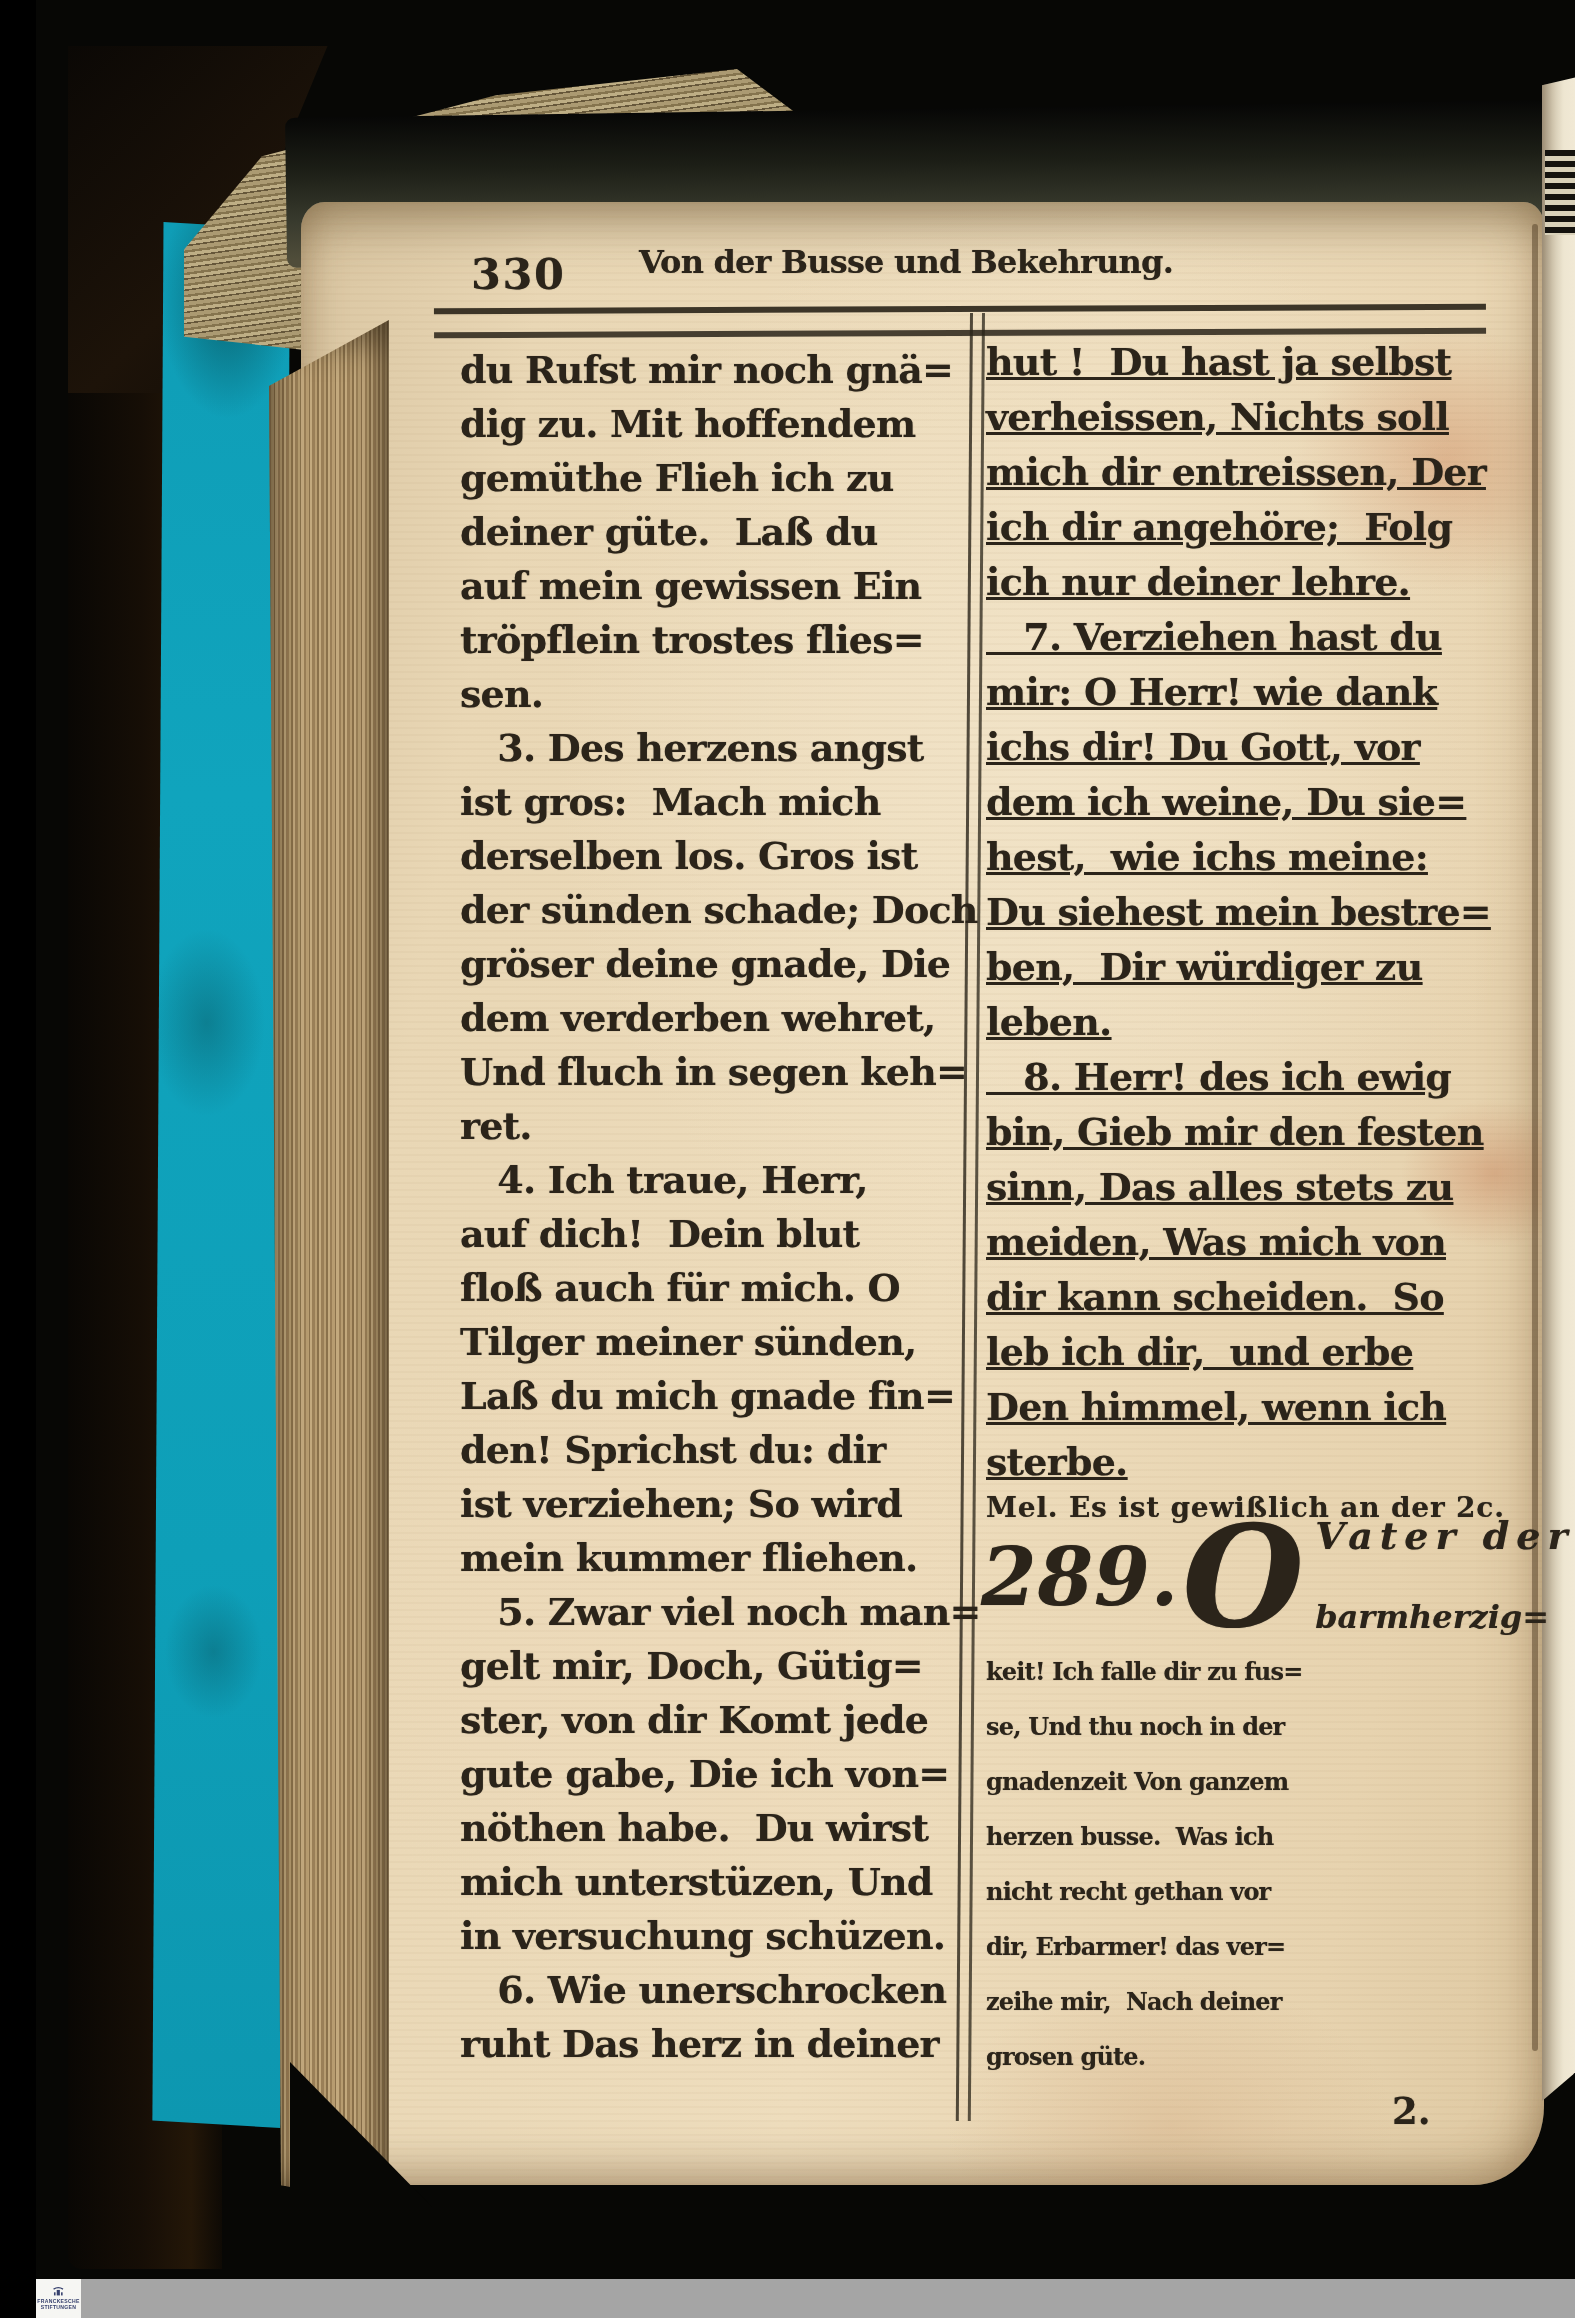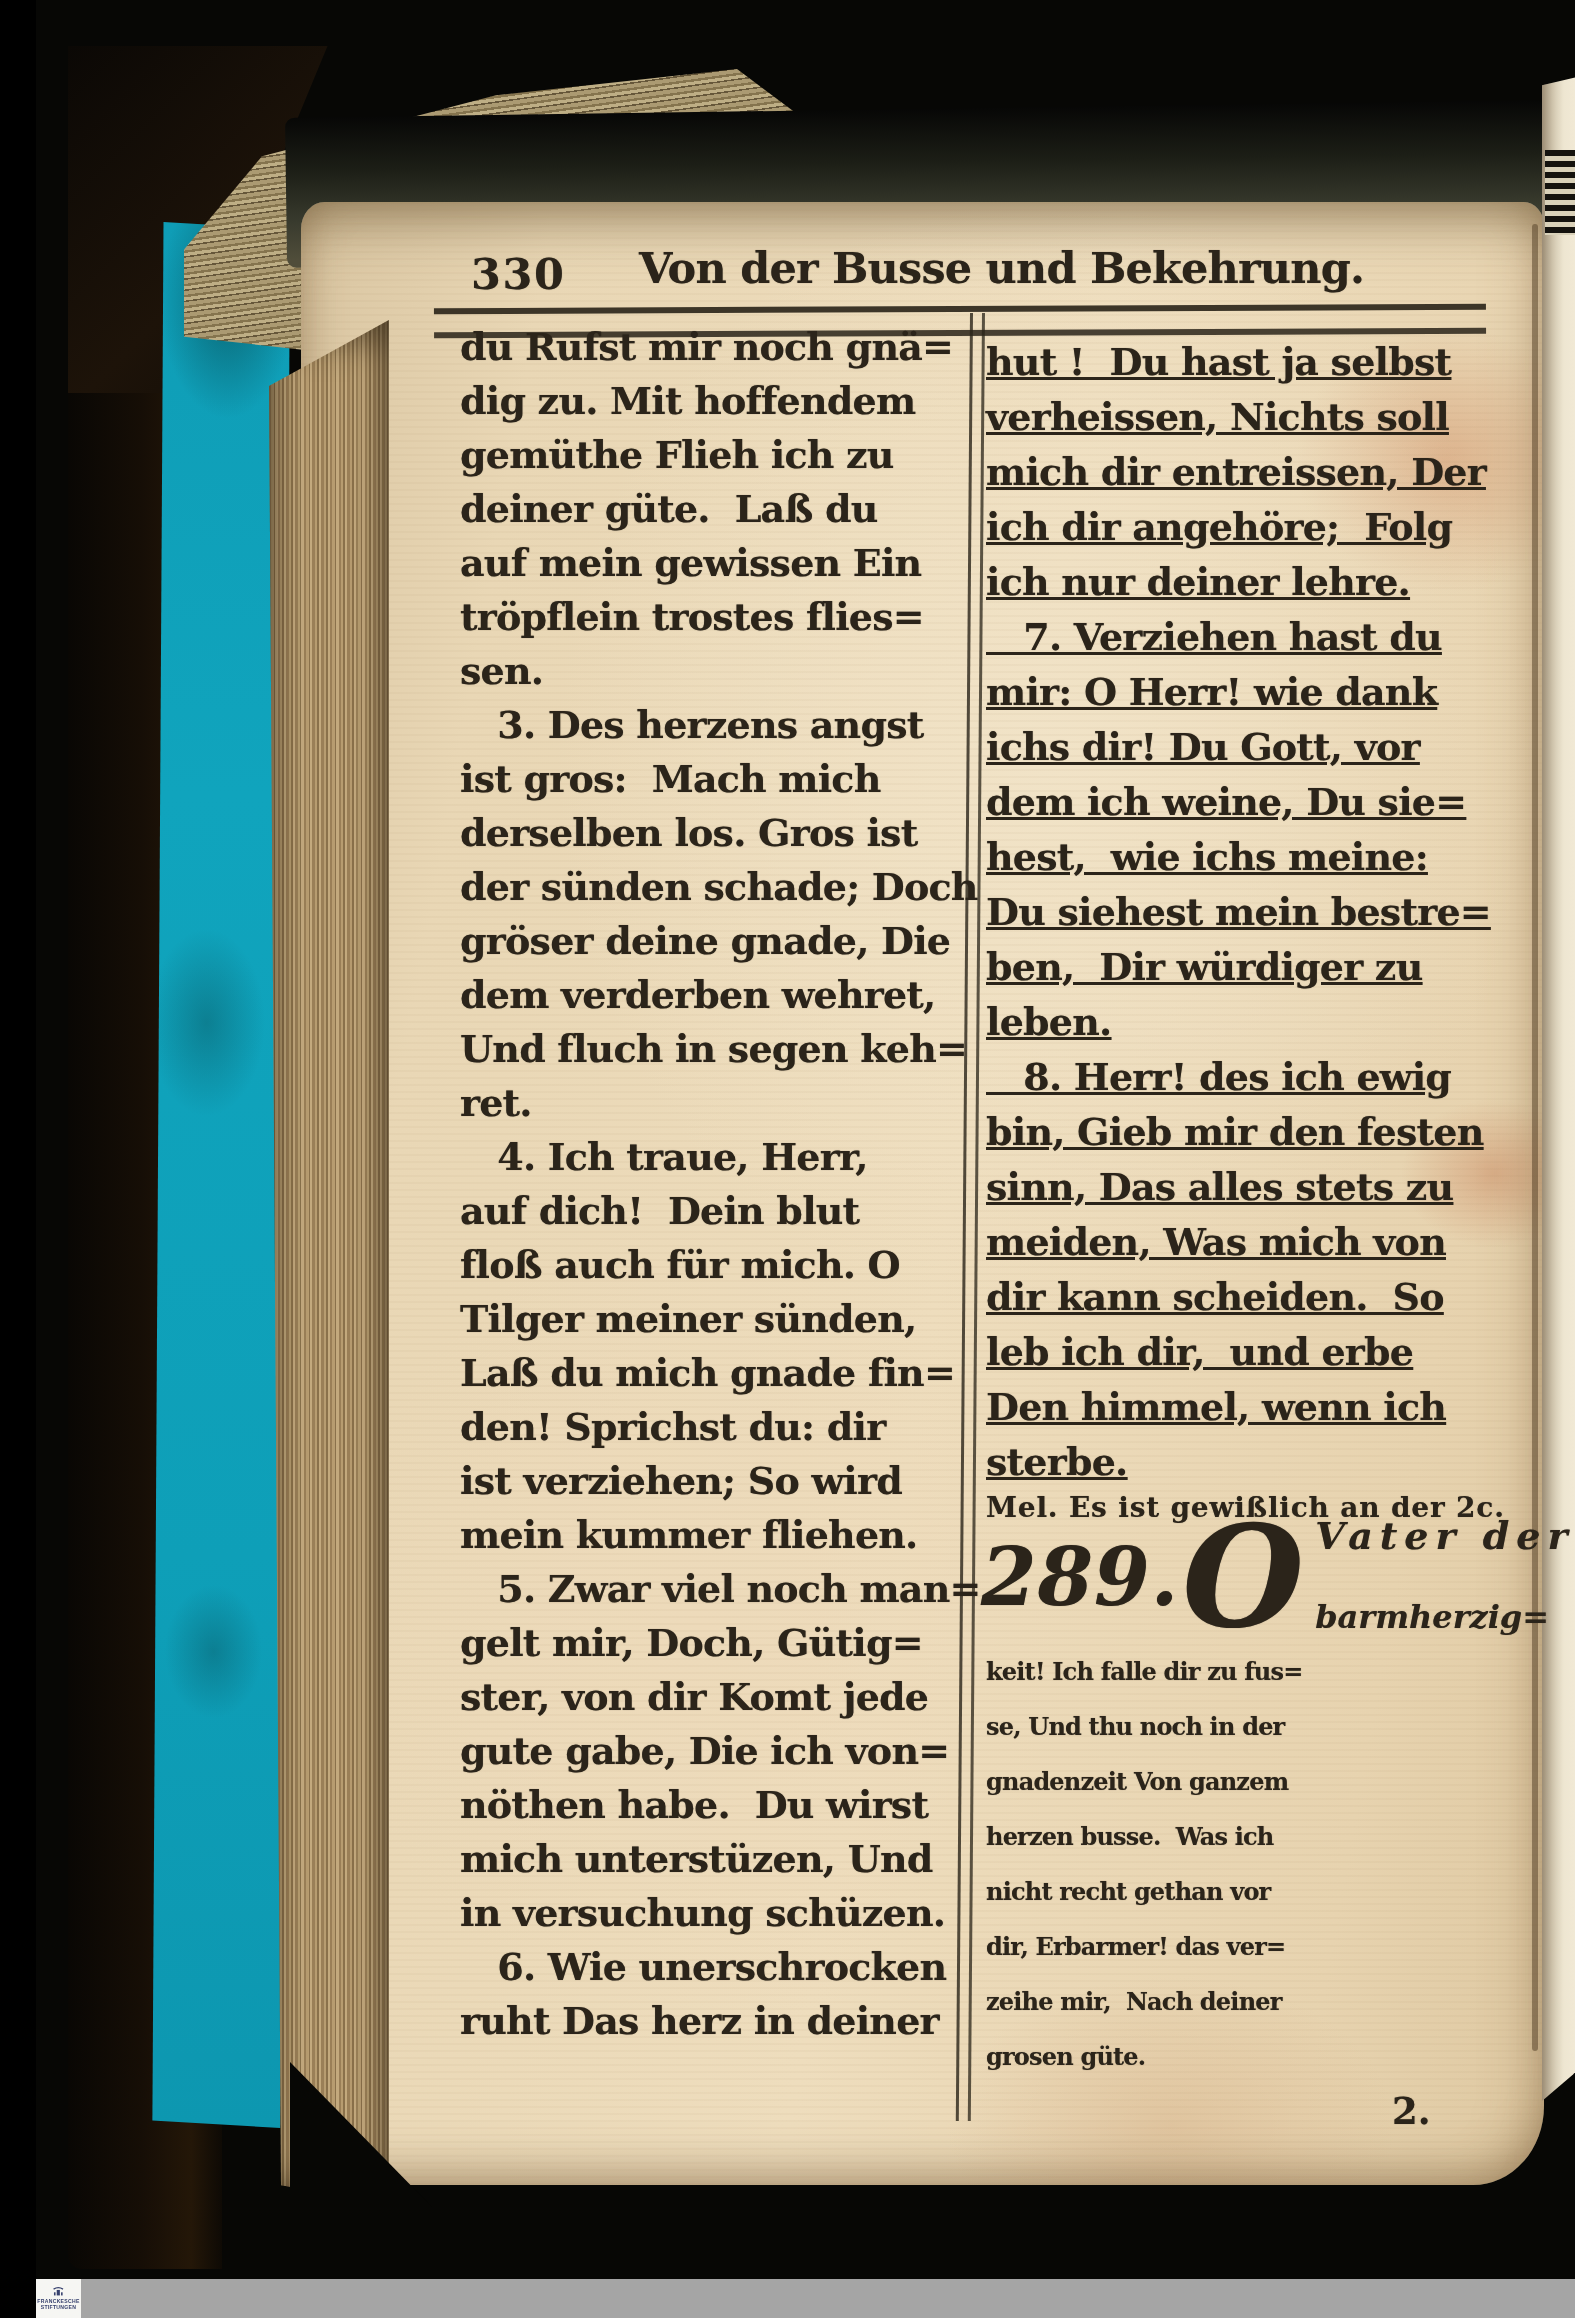--- a/index.html
+++ b/index.html
@@ -53,30 +53,30 @@
     clip-path:polygon(0 .8%,100% 0,100% 96.4%,45% 98.7%,0 100%);
     box-shadow:inset 11px 0 14px -6.3px rgba(70,50,30,.45);}
   .fore-stripes{position:absolute;left:1509px;top:150px;width:65px;height:85px;
     background:repeating-linear-gradient(180deg,#15130f 0 5.5px,#d9d1b9 5.5px 11px);}
   .page-crease{position:absolute;left:1496px;top:224px;width:5.5px;height:1827px;
     background:rgba(80,60,35,.5);border-radius:3.2px;}
 
   
   .ink{color:#2b241a;font-weight:700;text-shadow:0 0 0.9px rgba(43,36,26,.55);}
   .pg-num{position:absolute;left:435px;top:249px;font-size:43px;letter-spacing:1.6px;}
-  .pg-title{position:absolute;left:603px;top:243px;font-size:43px;letter-spacing:-0.8px;white-space:pre;}
+  .pg-title{position:absolute;left:603px;top:243px;font-size:32px;letter-spacing:-0.8px;white-space:pre;}
   .rule2{position:absolute;left:398px;top:306px;width:1052px;height:18px;
     border-top:6.3px solid rgba(42,36,25,.9);border-bottom:6.3px solid rgba(42,36,25,.85);
     transform:rotate(-0.25deg);}
   .divider{position:absolute;left:934px;top:313px;width:8.7px;height:1808px;
     border-left:3.2px solid rgba(42,36,25,.8);border-right:3.2px solid rgba(42,36,25,.75);
     transform:rotate(0.45deg);transform-origin:top center;}
   .col{position:absolute;white-space:pre;}
   .col .tline{white-space:pre;}
-  .col-left{left:424px;top:320px;width:508px;font-size:38px;line-height:54px;letter-spacing:-0.8px;}
+  .col-left{left:424px;top:343px;width:508px;font-size:38px;line-height:54px;letter-spacing:-0.8px;}
   .rc-top{left:950px;top:334px;width:512px;font-size:38px;line-height:55px;letter-spacing:-0.8px;text-decoration:underline;}
   .mel{position:absolute;left:950px;top:1491px;width:512px;font-size:28px;letter-spacing:0.8px;white-space:pre;}
   .hymn-head{position:absolute;left:945px;top:1507px;display:flex;align-items:center;font-style:italic;}
   .hymn-num{font-size:80px;line-height:118px;letter-spacing:0.8px;}
   .hymn-initial{font-size:140px;line-height:118px;margin:0 11px 0 3.2px;}
   .hymn-open{display:flex;flex-direction:column;gap:23px;}
   .hymn-line1{font-size:38px;line-height:58px;letter-spacing:7px;white-space:pre;}
   .hymn-line2{font-size:32px;line-height:58px;letter-spacing:0;white-space:pre;}
   .rc-bottom{left:950px;top:1644px;width:512px;font-size:24px;line-height:55px;letter-spacing:-0.8px;}
   .catchword{position:absolute;left:1356px;top:2089px;font-size:37px;}

